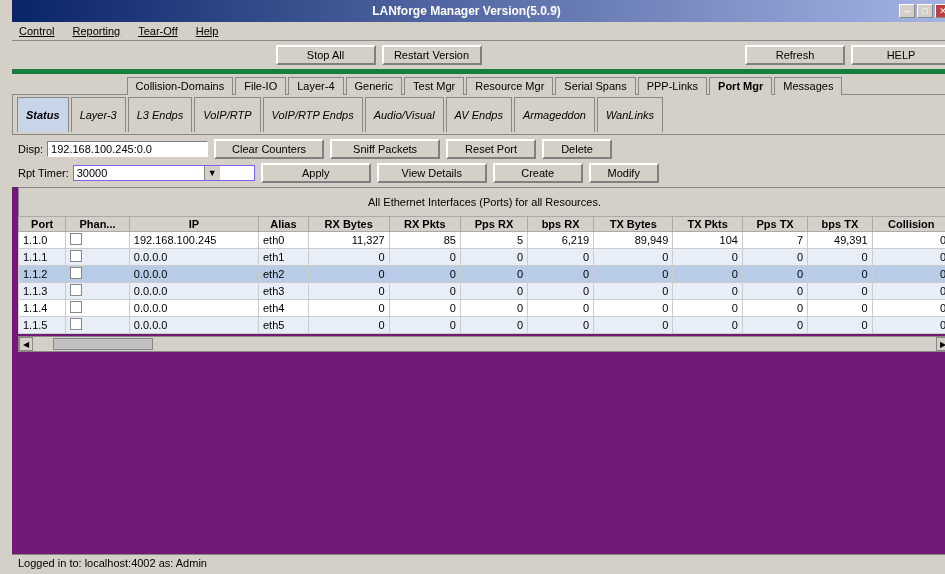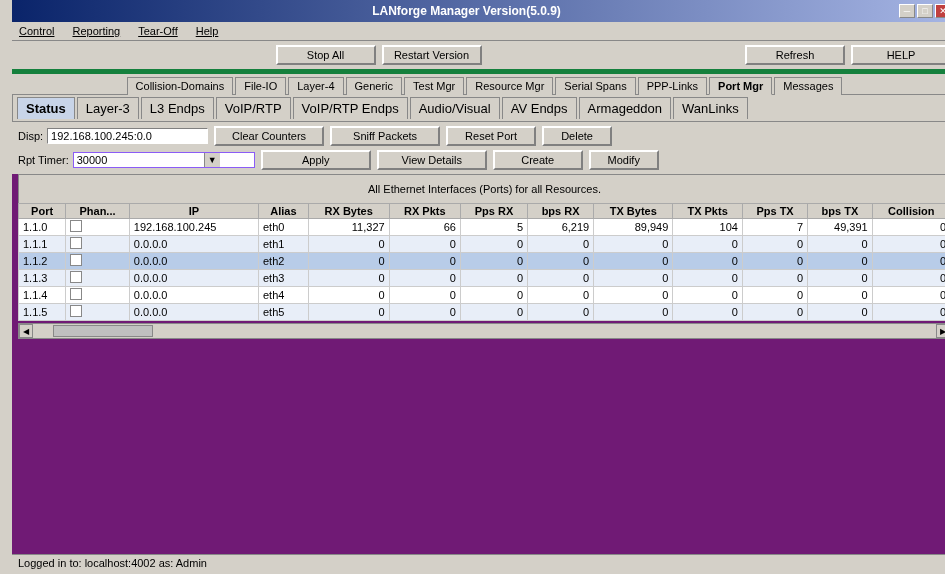--- a/index.html
+++ b/index.html
@@ -101,23 +101,24 @@
     .tab.active {
       background: #d4d0c8;
       border-bottom: 1px solid #d4d0c8;
       z-index: 2;
       font-weight: bold;
     }
     .sub-tab {
       background: #d4d0c8;
       border: 1px solid #888;
       border-bottom: none;
-      padding: 3px 8px;
-      font-size: 13px;
-      cursor: pointer;
+      padding: 11px 8px;
+      font-size: 11px;
+      cursor: pointer;
+      font-style: italic;
     }
     .sub-tab.active {
       font-weight: bold;
       background: #c8d4e8;
     }
     .form-input {
       background: white;
       border: 1px solid;
       border-top-color: #808080;
       border-left-color: #808080;
@@ -284,21 +285,21 @@
           <th>Collision</th>
         </tr>
       </thead>
       <tbody id="table-body">
       <tr>
             <td>1.1.0</td>
             <td><span class="checkbox"></span></td>
             <td>192.168.100.245</td>
             <td>eth0</td>
             <td style="text-align: right;">11,327</td>
-            <td style="text-align: right;">66</td>
+            <td style="text-align: right;">85</td>
             <td style="text-align: right;">5</td>
             <td style="text-align: right;">6,219</td>
             <td style="text-align: right;">89,949</td>
             <td style="text-align: right;">104</td>
             <td style="text-align: right;">7</td>
             <td style="text-align: right;">49,391</td>
             <td style="text-align: right;">0</td>
           </tr>
           <tr>
             <td>1.1.1</td>

